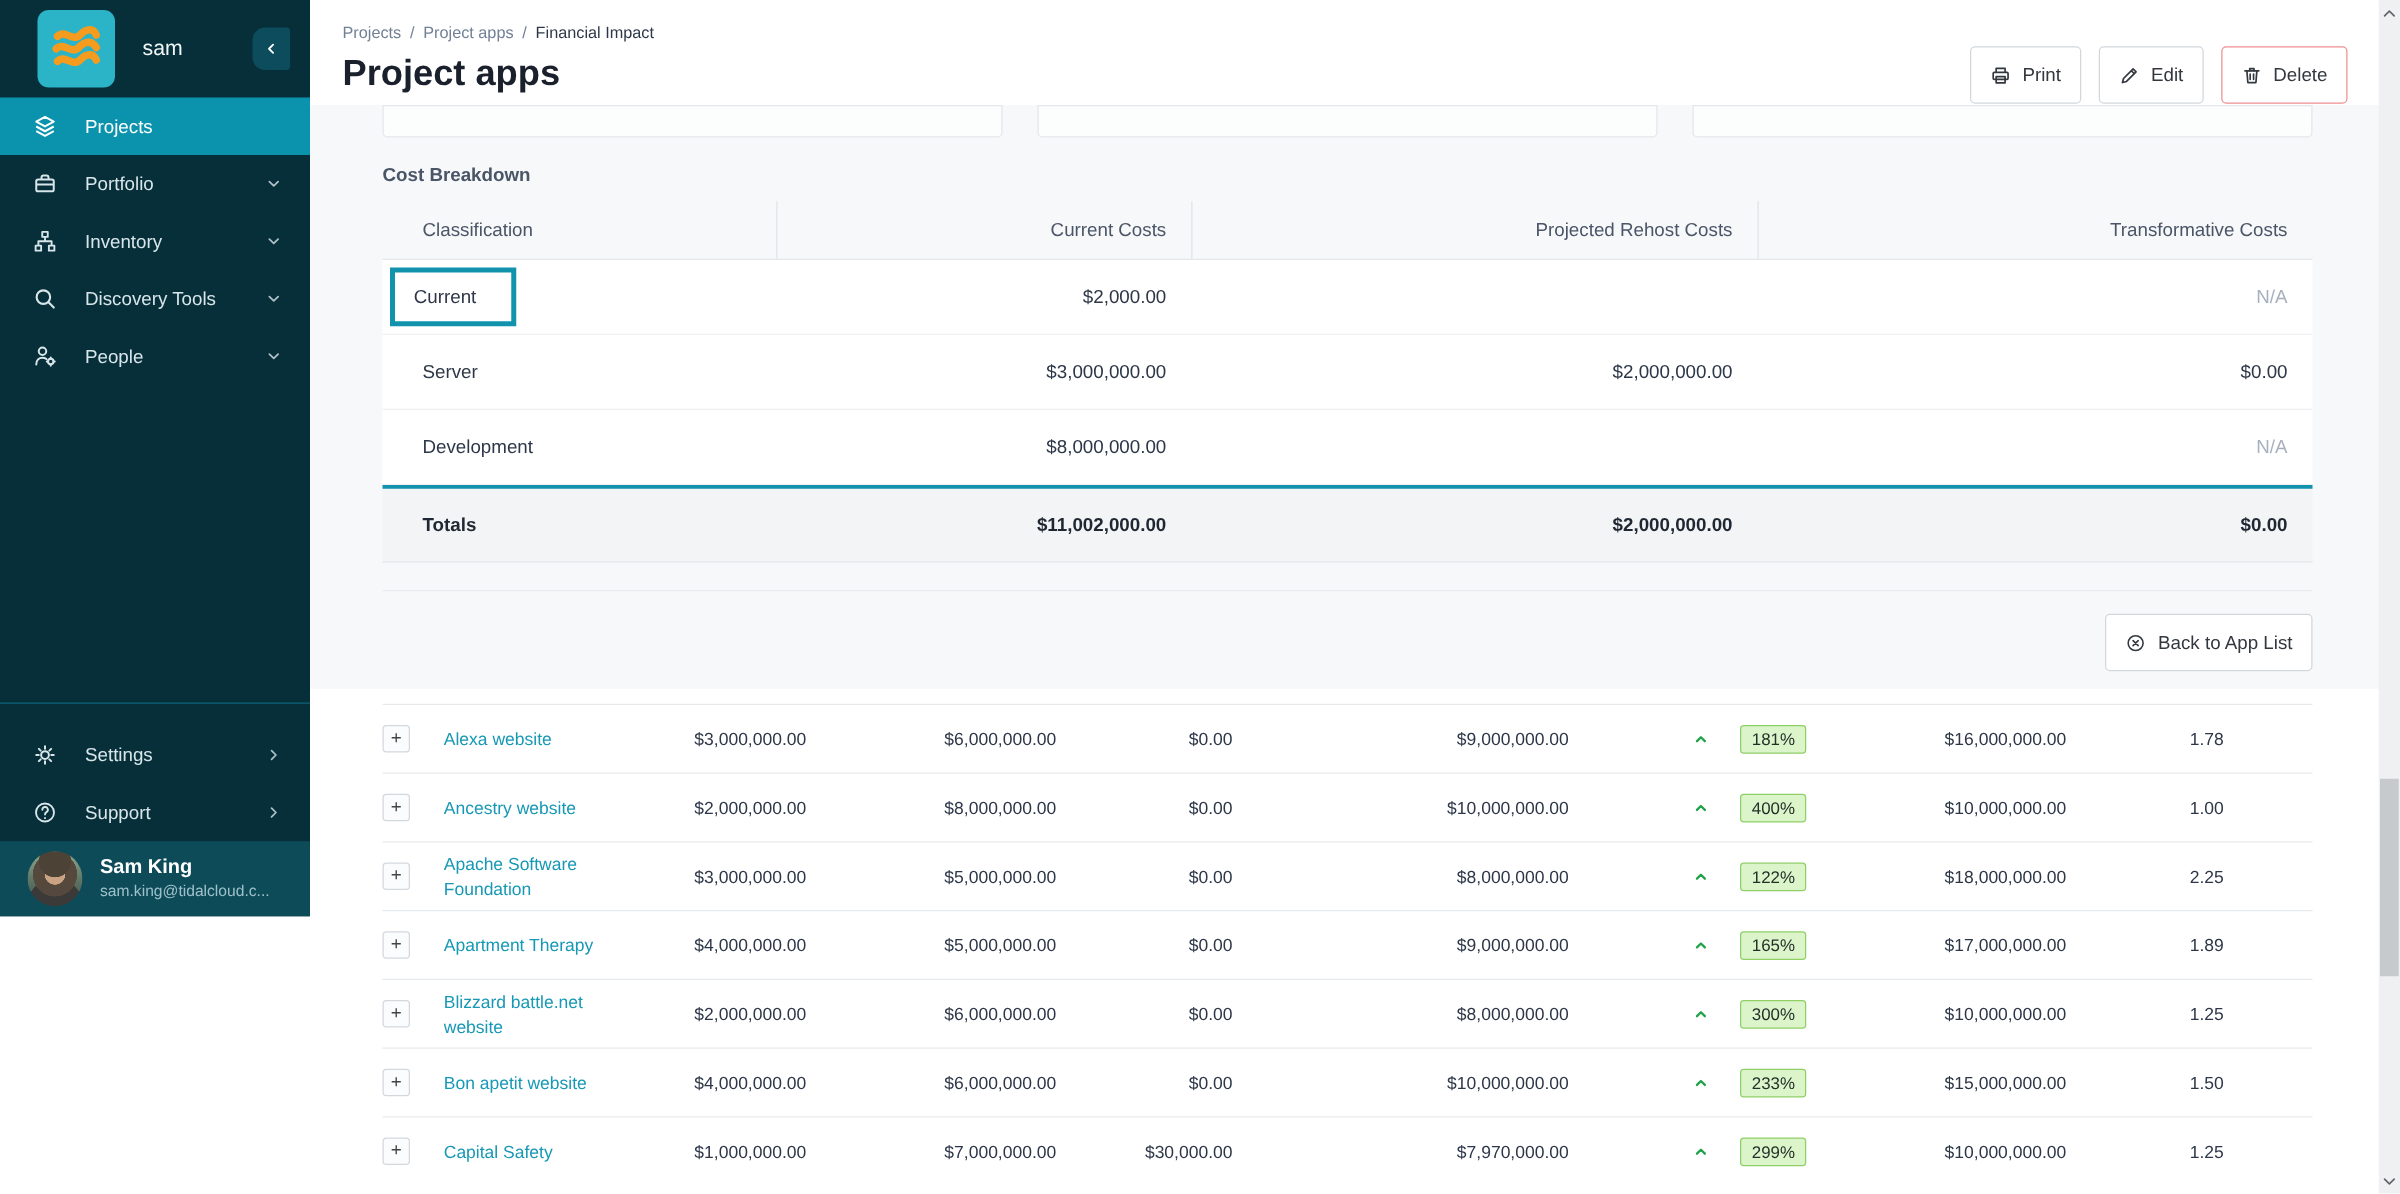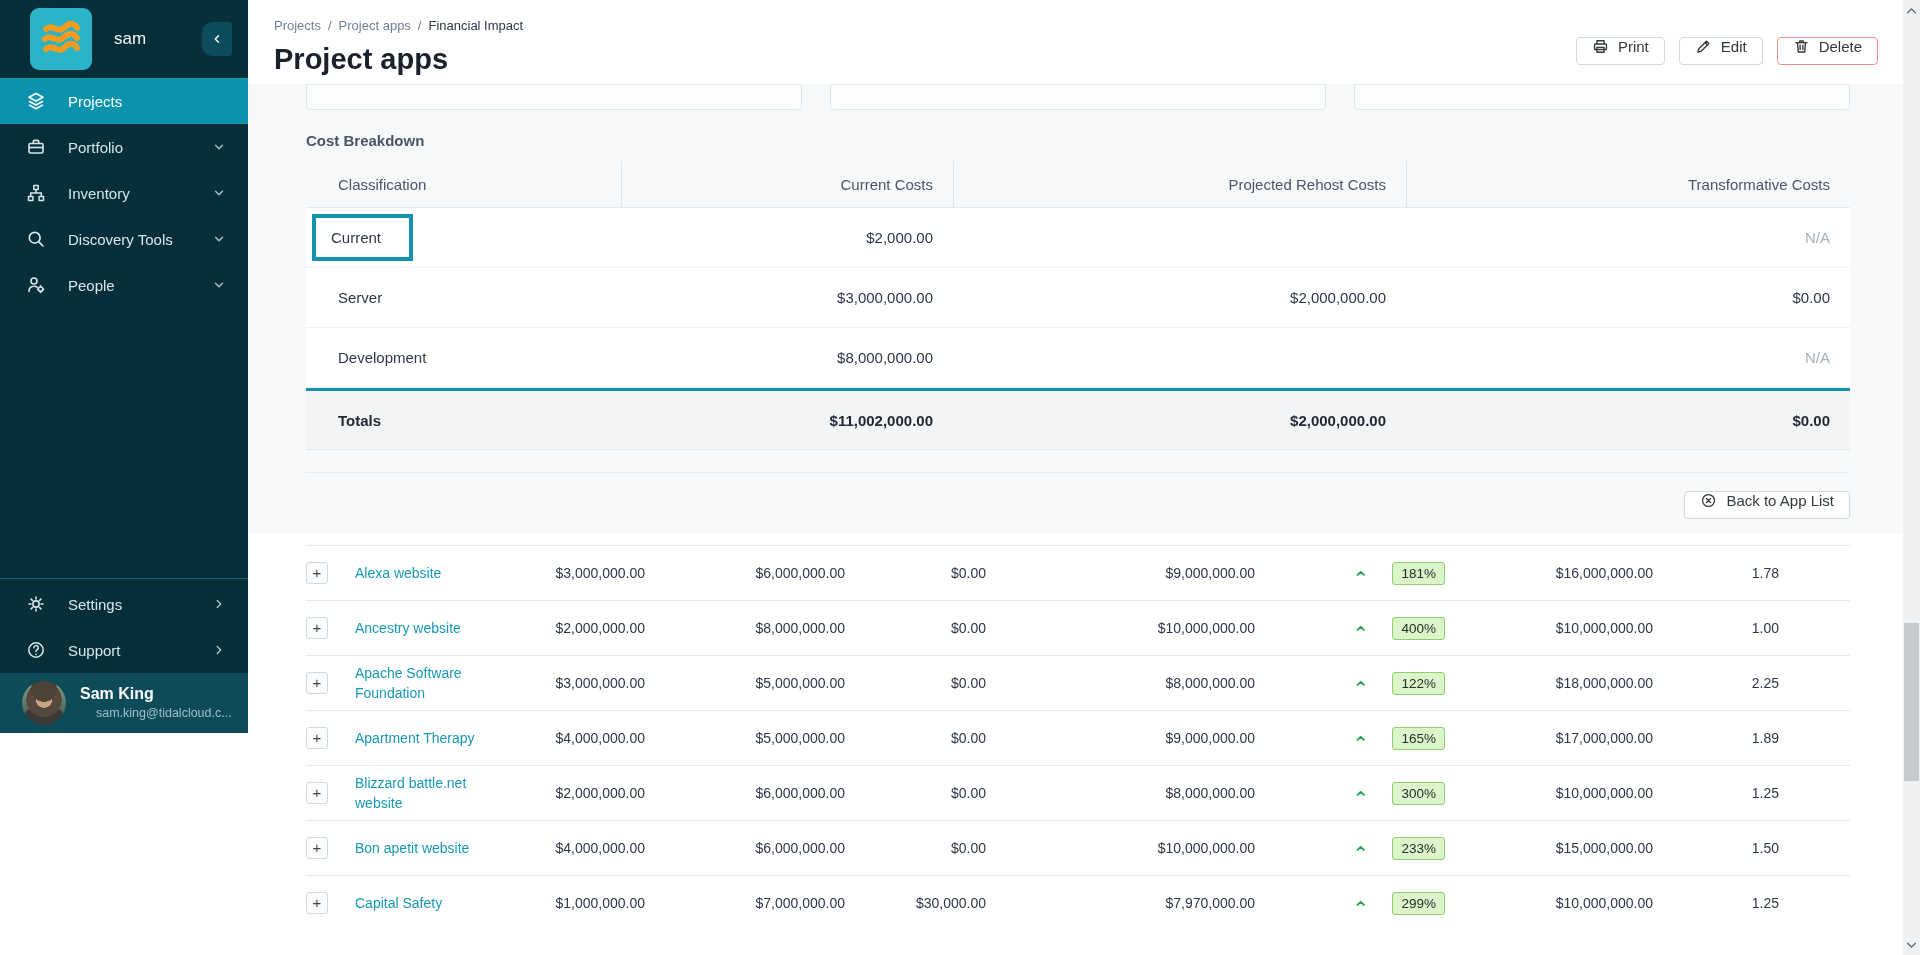--- a/index.html
+++ b/index.html
@@ -17,42 +17,42 @@
   .collapse-btn { position:absolute; right:16px; top:22px; width:30px; height:34px;
       background:#0d4c5c; border:none; border-radius:10px 3px 3px 10px; color:#fff;
       display:flex; align-items:center; justify-content:center; cursor:pointer; }
   .nav { margin-top:0; }
   .nav-item { height:46px; display:flex; align-items:center; padding:0 22px 0 26px;
               color:#d8e6ea; font-size:15px; cursor:pointer; position:relative; }
   .nav-item.active { background:#0b93ad; color:#fff; }
   .nav-item .ic { width:20px; height:20px; margin-right:22px; flex:0 0 20px; }
   .nav-item .lbl { flex:1; }
   .nav-item .chev { width:14px; height:14px; opacity:.8; }
-  .sb-bottom { position:absolute; bottom:60px; left:0; right:0; border-top:1px solid #0c6478; padding-top:2px; }
+  .sb-bottom { position:absolute; bottom:60px; left:0; right:0; border-top:1px solid #0c6478; padding-top:18px; }
   .user-bar { position:absolute; bottom:0; left:0; right:0; height:60px; background:#0d4b59;
               display:flex; align-items:center; padding-left:22px; cursor:pointer; }
   .avatar { width:44px; height:44px; border-radius:50%; flex:0 0 44px;
       background:
         radial-gradient(circle at 50% 18%, #4d4236 0 30%, transparent 31%),
         radial-gradient(circle at 50% 42%, #c9a384 0 24%, #55483c 25% 52%, transparent 53%),
         radial-gradient(circle at 50% 100%, #3c3a38 0 45%, transparent 46%),
         linear-gradient(180deg,#8fa98f 0%,#5c7263 55%,#43534a 100%); }
   .user-meta { margin-left:14px; line-height:1.25; }
   .user-name { font-size:16px; font-weight:700; color:#fff; }
-  .user-email { font-size:12.5px; color:#9fc0ca; margin-top:2px;margin-left:16px; }
+  .user-email { font-size:12.5px; color:#9fc0ca; margin-top:2px; }
 
   
   .main { width:1655px; flex:0 0 1655px; background:#fff; position:relative; }
   .mheader { padding:18px 25px 8px 26px; position:relative; }
   .breadcrumb { font-size:13px; color:#718096; display:flex; gap:7px; }
   .breadcrumb .crumb { cursor:pointer; }
   .breadcrumb .current { color:#2d3748; }
   .page-title { margin-top:10px; font-size:29px; font-weight:700; color:#1a202c; }
   .actions { position:absolute; right:25px; top:37px; display:flex; gap:14px; }
-  .btn { height:28px; display:inline-flex; align-items:flex-start; gap:9px; padding:0 15px;
+  .btn { height:46px; display:inline-flex; align-items:center; gap:9px; padding:0 15px;
          background:#fff; border:1px solid #d2d7dc; border-radius:4px; font-size:15px;
          color:#33383f; cursor:pointer; font-family:inherit; }
   .btn.danger { border-color:#ef8f8f; }
   .btn .ic { width:17px; height:17px; }
 
   
   .panel { background:#f7f8f9; padding:0 53px 14px 58px; }
   .cards-row { display:flex; gap:28px; }
   .card-stub { flex:1; height:26px; background:#fcfdfd; border:1px solid #e2e7eb;
                border-radius:0 0 4px 4px; }

